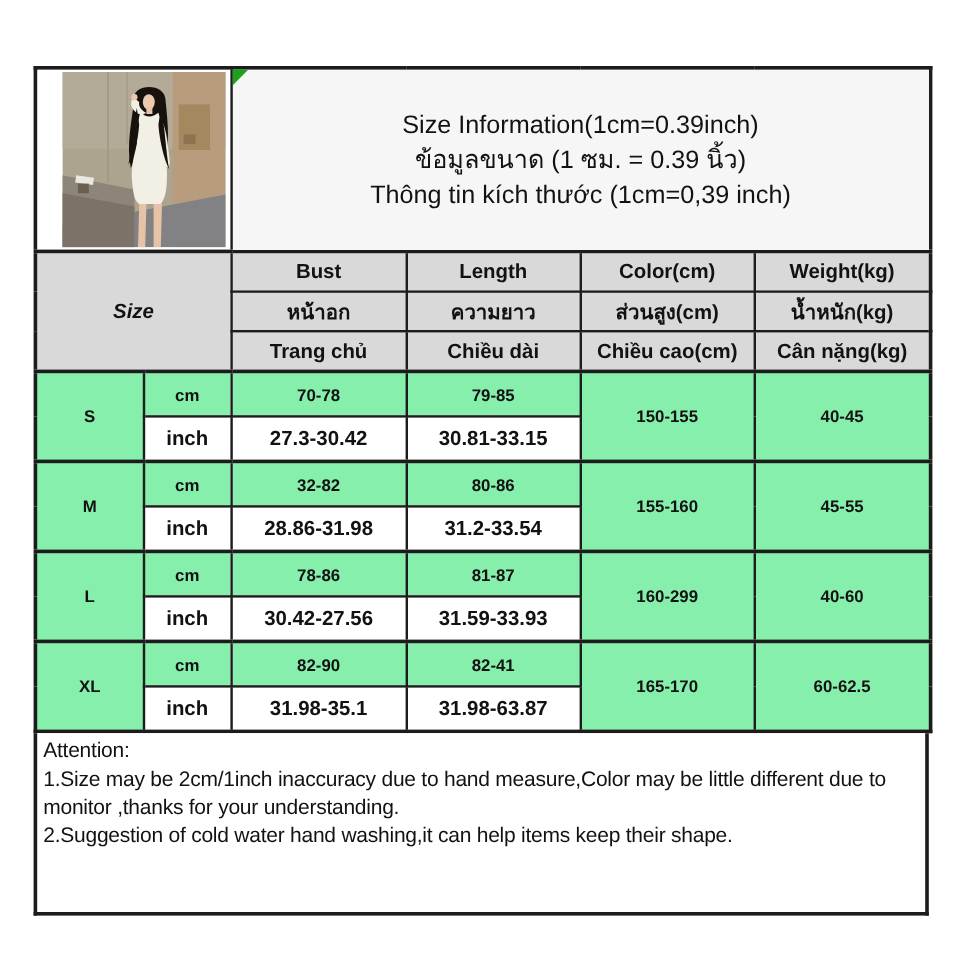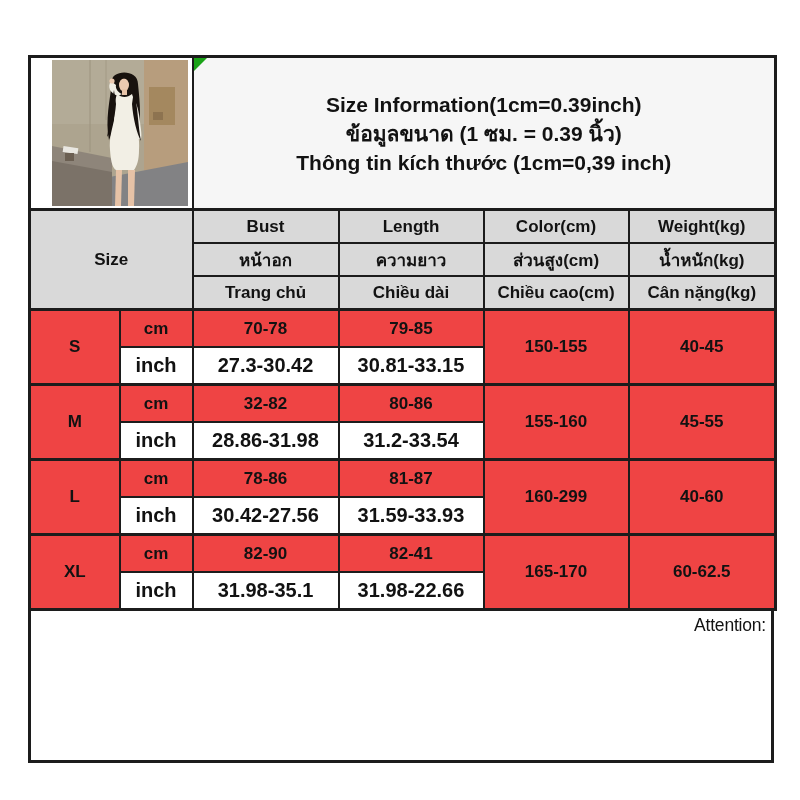--- a/index.html
+++ b/index.html
@@ -2,32 +2,32 @@
 <html><head>
 <meta charset="utf-8">
 <style>
   html,body{margin:0;padding:0;width:800px;height:800px;background:#ffffff;overflow:hidden;}
   body{font-family:"Liberation Sans","DejaVu Sans",sans-serif;color:#121212;}
   .sheet{position:absolute;left:28px;top:55px;width:746px;}
   table.size-table{border-collapse:collapse;table-layout:fixed;width:746px;border:3px solid #1c1c1c;}
   table.size-table td{border:2px solid #1c1c1c;text-align:center;vertical-align:middle;padding:0;overflow:hidden;}
   td.img-cell{background:#ffffff;height:150px;vertical-align:middle;}
   .photo-wrap{margin-left:21px;width:136px;height:146px;display:block;}
-  td.title-cell{background:#f6f6f6;position:relative;font-weight:bold;font-size:21px;line-height:29px;}
+  td.title-cell{background:#f6f6f6;position:relative;font-weight:normal;font-size:21px;line-height:29px;}
   .corner-marker{position:absolute;left:0;top:0;width:0;height:0;
     border-top:13px solid #1ba318;border-right:13px solid transparent;}
   tr.hdr td{background:#d9d9d9;font-weight:bold;font-size:17px;height:31px;}
-  td.size-corner{background:#d9d9d9;font-weight:bold;font-size:21px;}
+  td.size-corner{background:#d9d9d9;font-weight:bold;font-size:21px;font-style:italic;}
   td.size-letter{background:#d9d9d9;font-weight:bold;font-size:19px;}
-  tr.row-cm td{height:35px;background:#ef4444;font-weight:bold;font-size:17px;margin-left:10px;}
-  tr.row-inch td{height:35px;background:#ffffff;font-weight:bold;font-size:20px;}
+  tr.row-cm td{height:35px;background:#86efac;font-weight:bold;font-size:14px;margin-left:10px;}
+  tr.row-inch td{height:35px;background:#ffffff;font-weight:bold;font-size:17px;}
   td.merged-cell{background:#eaeaea;font-weight:bold;font-size:17px;}
   tr.group-top td{border-top:3px solid #1c1c1c;}
   .attention{border:3px solid #1c1c1c;border-top:none;height:152px;background:#ffffff;
-    padding:3px 5px 0 5px;box-sizing:border-box;text-align:right;}
+    padding:3px 19px 0 5px;box-sizing:border-box;text-align:left;}
   .attention p{margin:0;font-size:17.5px;line-height:23.5px;letter-spacing:-0.2px;}
 </style>
 </head>
 <body>
 
 <div class="sheet">
   <table class="size-table">
     <colgroup>
       <col style="width:90px">
         <col style="width:73px">
@@ -145,21 +145,23 @@
       <td class="size-letter" rowspan="2">XL</td>
       <td>cm</td>
       <td>82-90</td>
       <td>82-41</td>
       <td class="merged-cell" rowspan="2">165-170</td>
       <td class="merged-cell" rowspan="2">60-62.5</td>
     </tr>
     <tr class="row-inch">
       <td>inch</td>
       <td>31.98-35.1</td>
-      <td>31.98-22.66</td>
+      <td>31.98-63.87</td>
     </tr>
   </tbody>
     </table>
 
   <div class="attention">
     <p>Attention:</p>
+    <p>1.Size may be 2cm/1inch inaccuracy due to hand measure,Color may be little different due to monitor ,thanks for your understanding.</p>
+    <p>2.Suggestion of cold water hand washing,it can help items keep their shape.</p>
   </div>
 </div>
 
 </body></html>

